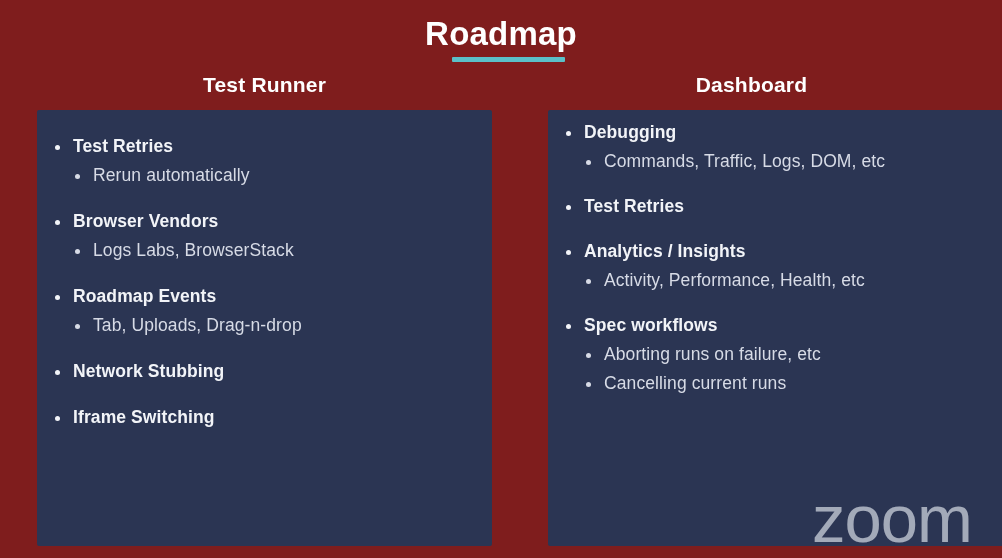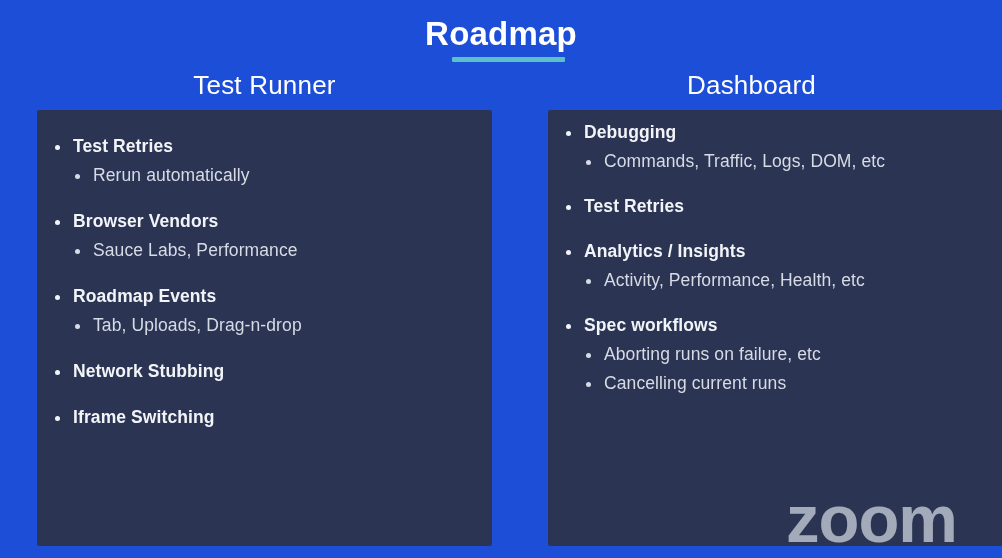--- a/index.html
+++ b/index.html
@@ -13,21 +13,21 @@
     overflow: hidden;
     background: #141f3c;
     font-family: "Liberation Sans", sans-serif;
     -webkit-font-smoothing: antialiased;
   }
 
   #slide {
     position: relative;
     width: 1002px;
     height: 558px;
-    background: #1d4ed8;
+    background: #7f1d1d;
     overflow: hidden;
   }
 
   
   .slide-title {
     position: absolute;
     top: 14px;
     left: 0;
     width: 1002px;
     text-align: center;
@@ -44,22 +44,22 @@
     width: 113px;
     height: 5px;
     background: #5bc0c8;
     border-radius: 1px;
   }
 
   
   .col-header {
     position: absolute;
     top: 71px;
-    font-size: 26px;
-    font-weight: normal;
+    font-size: 21px;
+    font-weight: bold;
     color: #ffffff;
     text-align: center;
     line-height: 28px;
     letter-spacing: 0.2px;
   }
   .col-header.left  { left: 37px;  width: 455px; }
   .col-header.right { left: 525px; width: 453px; }
 
   
   .panel {
@@ -135,24 +135,24 @@
     top: 13px;
     width: 5px;
     height: 5px;
     border-radius: 50%;
     background: #d7dbe6;
   }
 
   
   .zoom-watermark {
     position: absolute;
-    left: 786px;
+    left: 812px;
     top: 483px;
     font-size: 67px;
-    font-weight: bold;
+    font-weight: normal;
     letter-spacing: -1px;
     color: rgba(226, 230, 238, 0.66);
     line-height: 72px;
     pointer-events: none;
     user-select: none;
   }
 </style>
 </head>
 <body>
 
@@ -167,21 +167,21 @@
       <ul class="blist" id="list-left">
           <li class="group">
             <div class="b-main">Test Retries</div>
             <ul class="sublist">
               <li class="b-sub">Rerun automatically</li>
             </ul>
           </li>
           <li class="group">
             <div class="b-main">Browser Vendors</div>
             <ul class="sublist">
-              <li class="b-sub">Sauce Labs, Performance</li>
+              <li class="b-sub">Logs Labs, BrowserStack</li>
             </ul>
           </li>
           <li class="group">
             <div class="b-main">Roadmap Events</div>
             <ul class="sublist">
               <li class="b-sub">Tab, Uploads, Drag-n-drop</li>
             </ul>
           </li>
           <li class="group">
             <div class="b-main">Network Stubbing</div>

